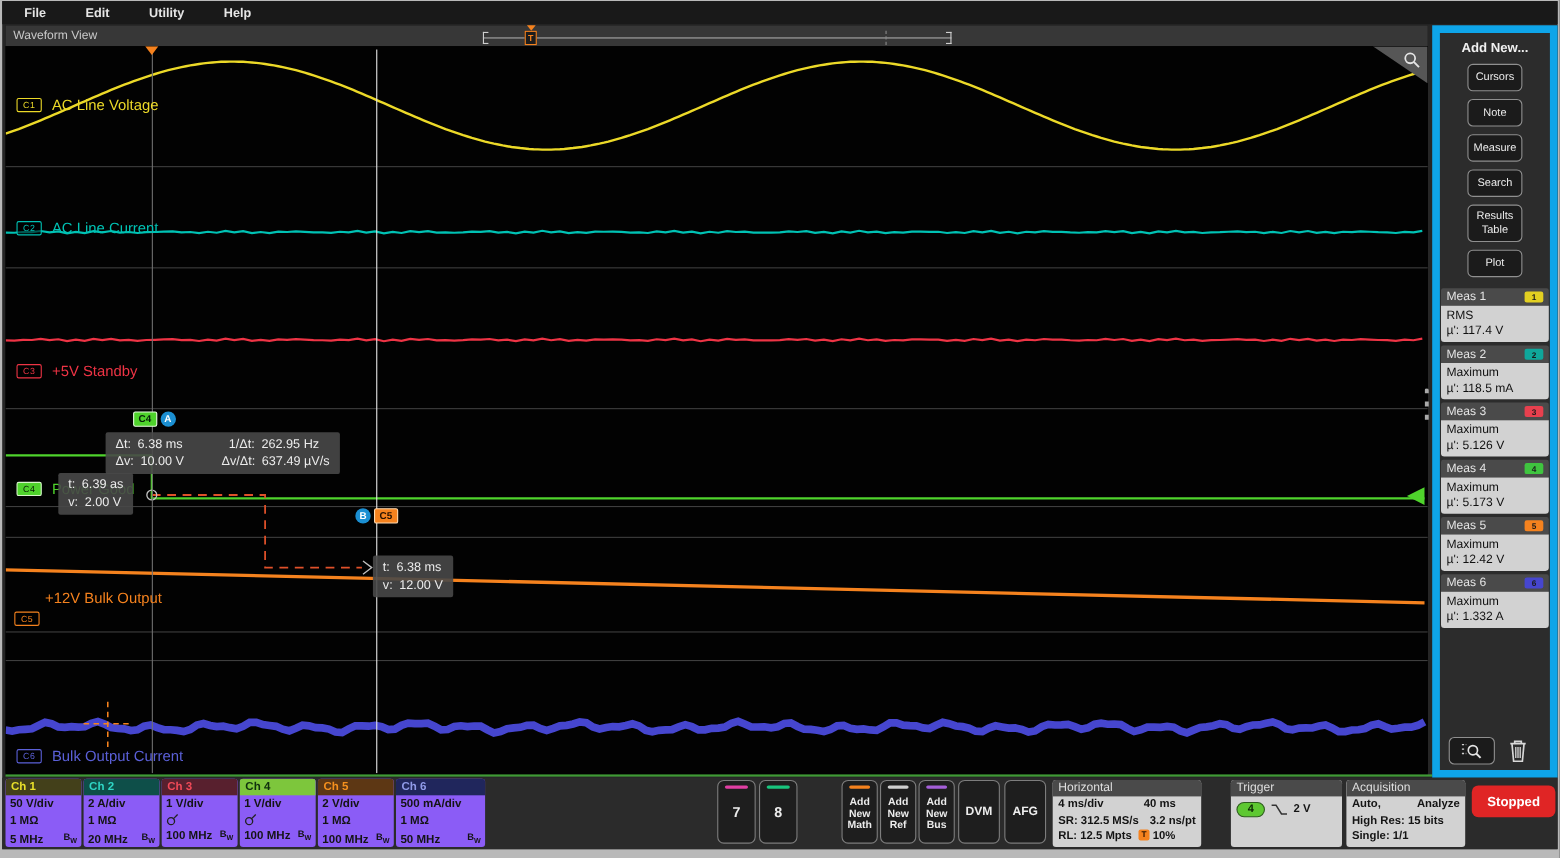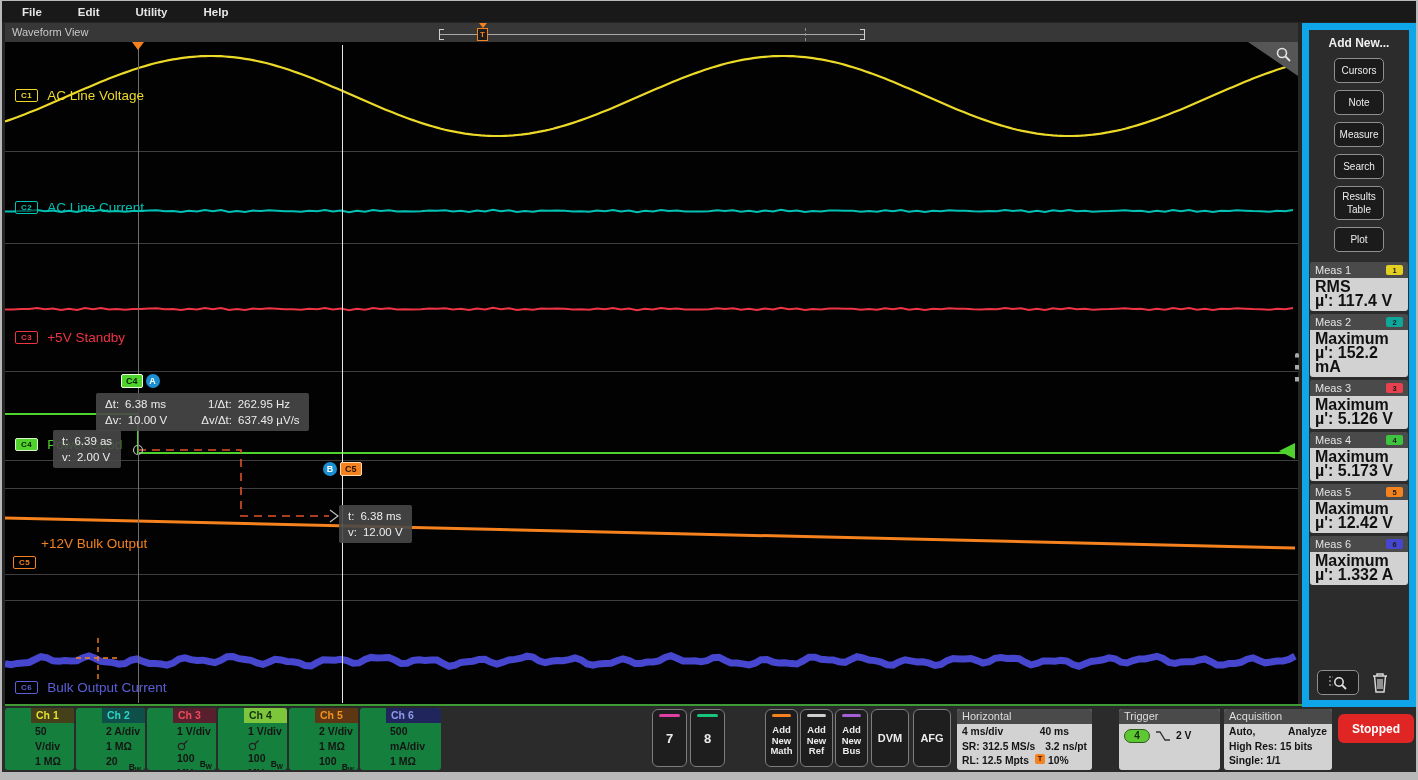--- a/index.html
+++ b/index.html
@@ -28,21 +28,21 @@
   .wf-area { position:absolute; left:0; top:19px; width:1293px; height:661px; background:#020202; overflow:hidden; }
   .sep { position:absolute; left:0; width:100%; height:1px; background:#3e3e3e; }
   .cursor-vline { position:absolute; top:3px; bottom:0; width:1px; }
   .trig-top { position:absolute; left:127px; top:0; width:0; height:0;
               border-left:6px solid transparent; border-right:6px solid transparent; border-top:8px solid #f5821e; }
   .zoom-corner { position:absolute; right:0; top:0; width:50px; height:34px; background:#565656;
                  clip-path:polygon(0 0,100% 0,100% 100%); }
   .zoom-corner svg { position:absolute; right:5px; top:3px; }
 
   .ch-row { position:absolute; display:flex; align-items:center; gap:9px; }
-  .wtag { font-size:8px; font-weight:bold; padding:1px 5px; border-radius:2px; background:rgba(0,0,0,.55);
+  .wtag { font-size:8px; font-weight:normal; padding:1px 5px; border-radius:2px; background:rgba(0,0,0,.55);
           border:1px solid currentColor; letter-spacing:.5px; }
   .ch-label { font-size:13.5px; }
   .c1 { color:#ecd928; } .c2 { color:#00c2b4; } .c3 { color:#ee3445; }
   .c4 { color:#4fd32c; } .c5 { color:#f5821e; } .c6 { color:#5b60d8; }
   .wtag.filled { background:#4fd32c; color:#061a04; border-color:#d5f5c8; }
 
   .readout { position:absolute; background:rgba(72,72,72,.9); color:#ececec; font-size:11.5px;
              padding:3px 9px; border-radius:2px; line-height:16px; white-space:nowrap; }
   .readout .lbl { display:inline-block; margin-right:6px; }
   .cursor-badges { position:absolute; display:flex; align-items:center; gap:3px; }
@@ -64,31 +64,31 @@
   .rp-grid { display:flex; flex-wrap:wrap; justify-content:center; gap:7px 6px; padding:0 3px; }
   .rp-btn { background:#1b1b1b; border:1px solid #8f8f8f; border-radius:5px; color:#ececec;
             font-size:10px; width:50px; min-height:25px; display:flex; align-items:center; justify-content:center;
             text-align:center; line-height:13px; padding:2px 1px; cursor:pointer; }
   .meas-list { margin-top:10px; }
   .meas-card { margin:0 1px 3px; }
   .meas-head { background:#4a4a4a; color:#e4e4e4; font-size:11px; height:16px; display:flex;
                align-items:center; padding:0 5px; border-radius:2px 2px 0 0; }
   .meas-badge { margin-left:auto; width:17px; height:10px; border-radius:2px; color:#1a1a1a; font-size:7.5px;
                 font-weight:bold; display:flex; align-items:center; justify-content:center; }
-  .meas-body { background:#d2d2d2; color:#111; font-size:16px; padding:2px 5px 3px; line-height:14px;
-               border-radius:0 0 3px 3px;font-weight:bold; }
+  .meas-body { background:#d2d2d2; color:#111; font-size:11px; padding:2px 5px 3px; line-height:14px;
+               border-radius:0 0 3px 3px; }
   .rp-bottom { position:absolute; left:0; bottom:3px; width:100%; height:28px; }
   .rp-zoom-btn { position:absolute; left:8px; top:1px; width:42px; height:25px; background:#1b1b1b;
                  border:1px solid #8f8f8f; border-radius:5px; display:flex; align-items:center; justify-content:center; }
   .rp-trash { position:absolute; right:18px; top:1px; }
 
   
   .bottom-bar { position:absolute; left:0; top:706px; width:1414px; height:65px; background:#2b2b2b; }
   .chbadges { position:absolute; left:3px; top:1px; display:flex; gap:2px; }
-  .chb { width:69px; height:62px; border-radius:3px; overflow:hidden; background:#15803d;padding-left:26px; }
+  .chb { width:69px; height:62px; border-radius:3px; overflow:hidden; background:#8b5cf6; }
   .chb.wide { width:81px; }
   .chb-head { height:15px; font-size:10.5px; font-weight:bold; padding:1px 5px; }
   .chb-body { font-size:10.5px; font-weight:bold; color:#141414; padding:1px 4px; line-height:15px; }
   .chb-line { display:flex; align-items:center; }
   .chb-line .bw { margin-left:auto; font-size:7px; vertical-align:super; }
   .bw-b { font-size:8.5px; } .bw-w { font-size:6.5px; vertical-align:sub; }
 
   .sq-btn { position:absolute; top:2px; height:58px; background:#1e1e1e; border:1px solid #7d7d7d;
             border-radius:6px; color:#ececec; display:flex; flex-direction:column; align-items:center;
             justify-content:center; cursor:pointer; }
@@ -248,21 +248,21 @@
             <div>µ': 117.4 V</div>
           </div>
       </div>
       <div class="meas-card">
         <div class="meas-head">
             <span>Meas 2</span>
             <span class="meas-badge" style=";background:#0fa79b">2</span>
           </div>
         <div class="meas-body">
             <div>Maximum</div>
-            <div>µ': 152.2 mA</div>
+            <div>µ': 118.5 mA</div>
           </div>
       </div>
       <div class="meas-card">
         <div class="meas-head">
             <span>Meas 3</span>
             <span class="meas-badge" style=";background:#e8404e">3</span>
           </div>
         <div class="meas-body">
             <div>Maximum</div>
             <div>µ': 5.126 V</div>

